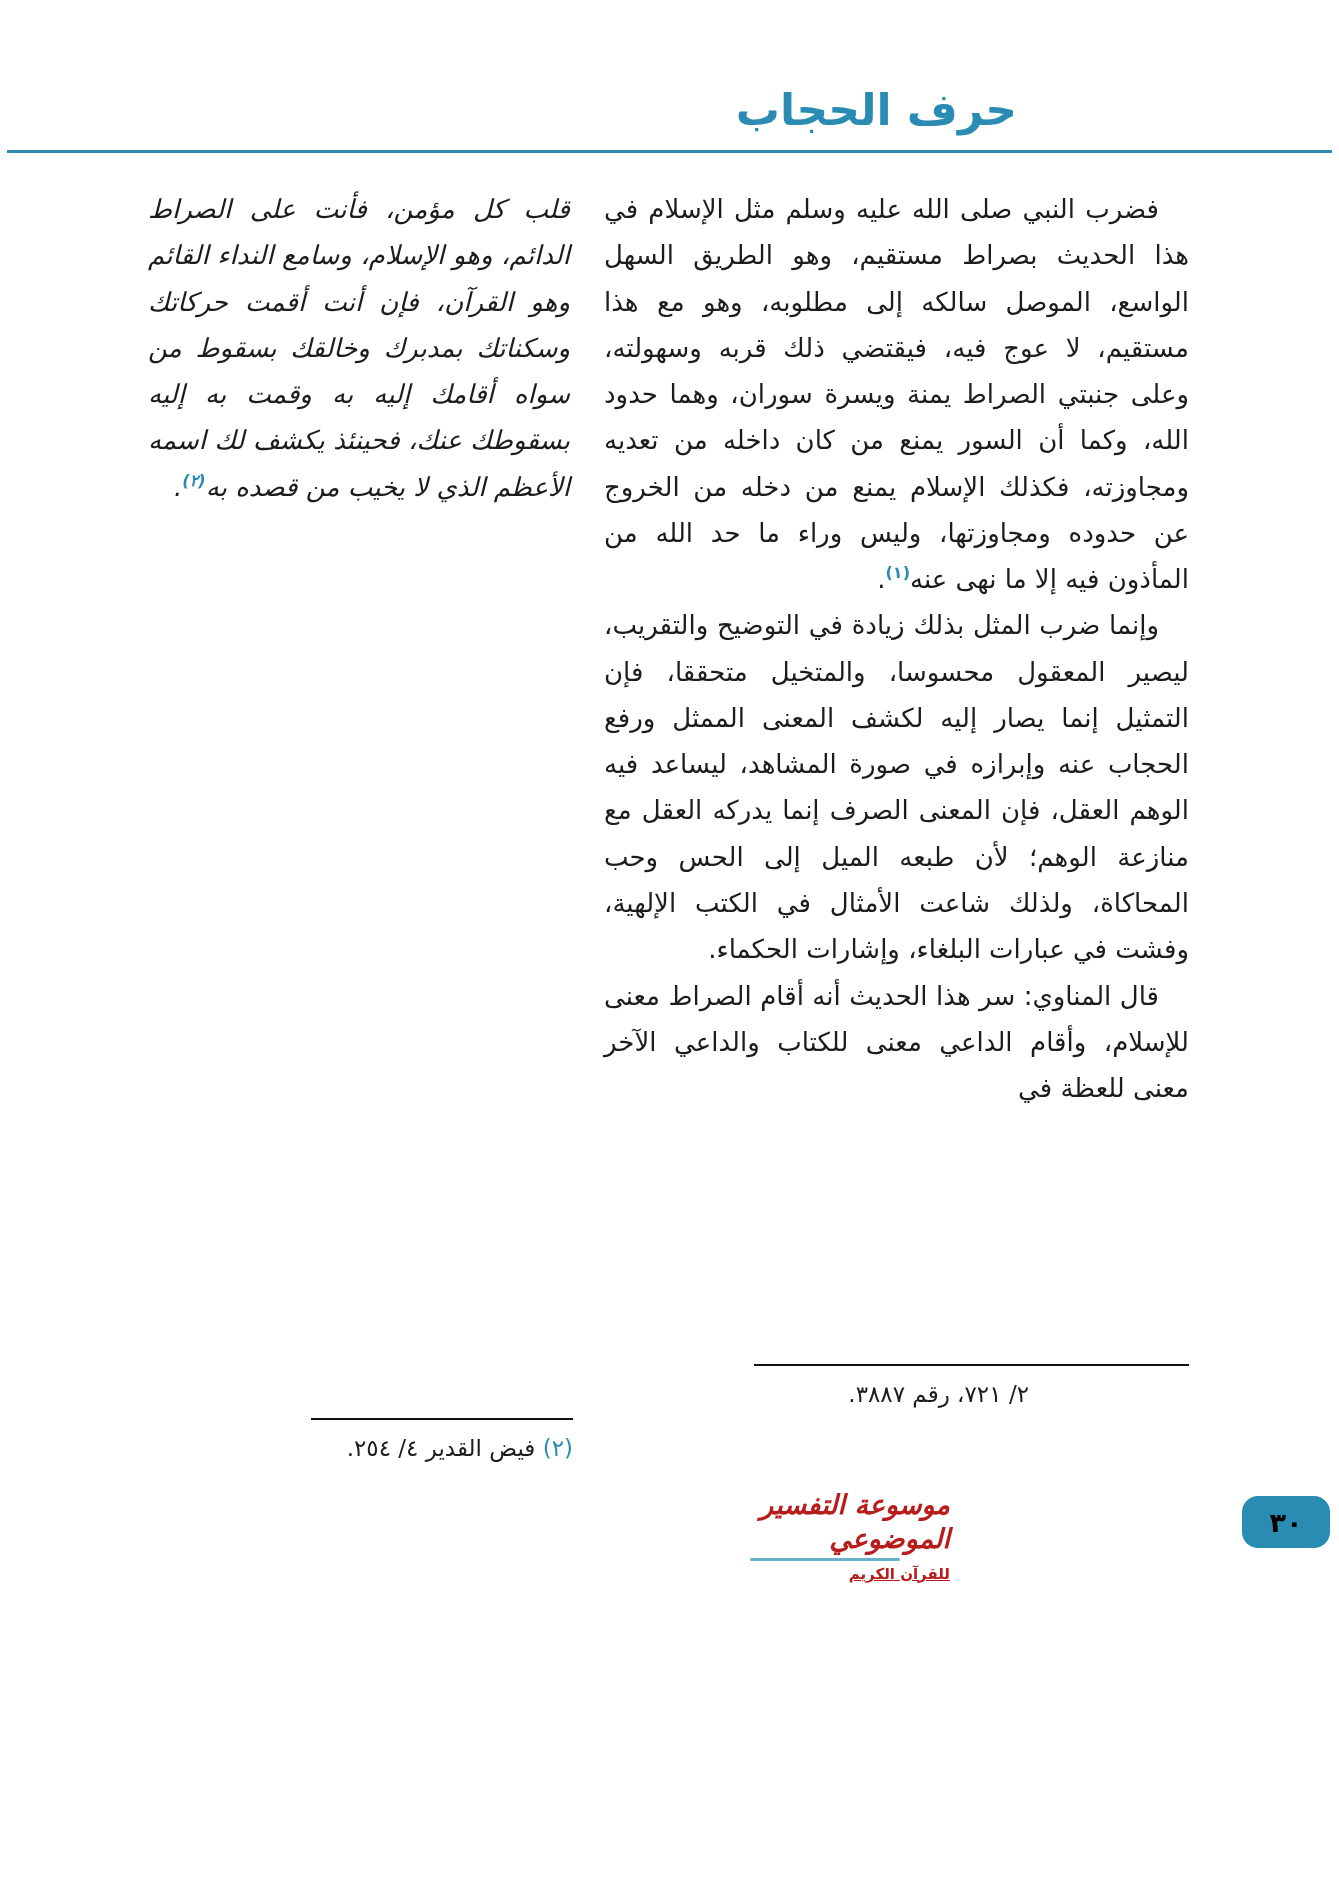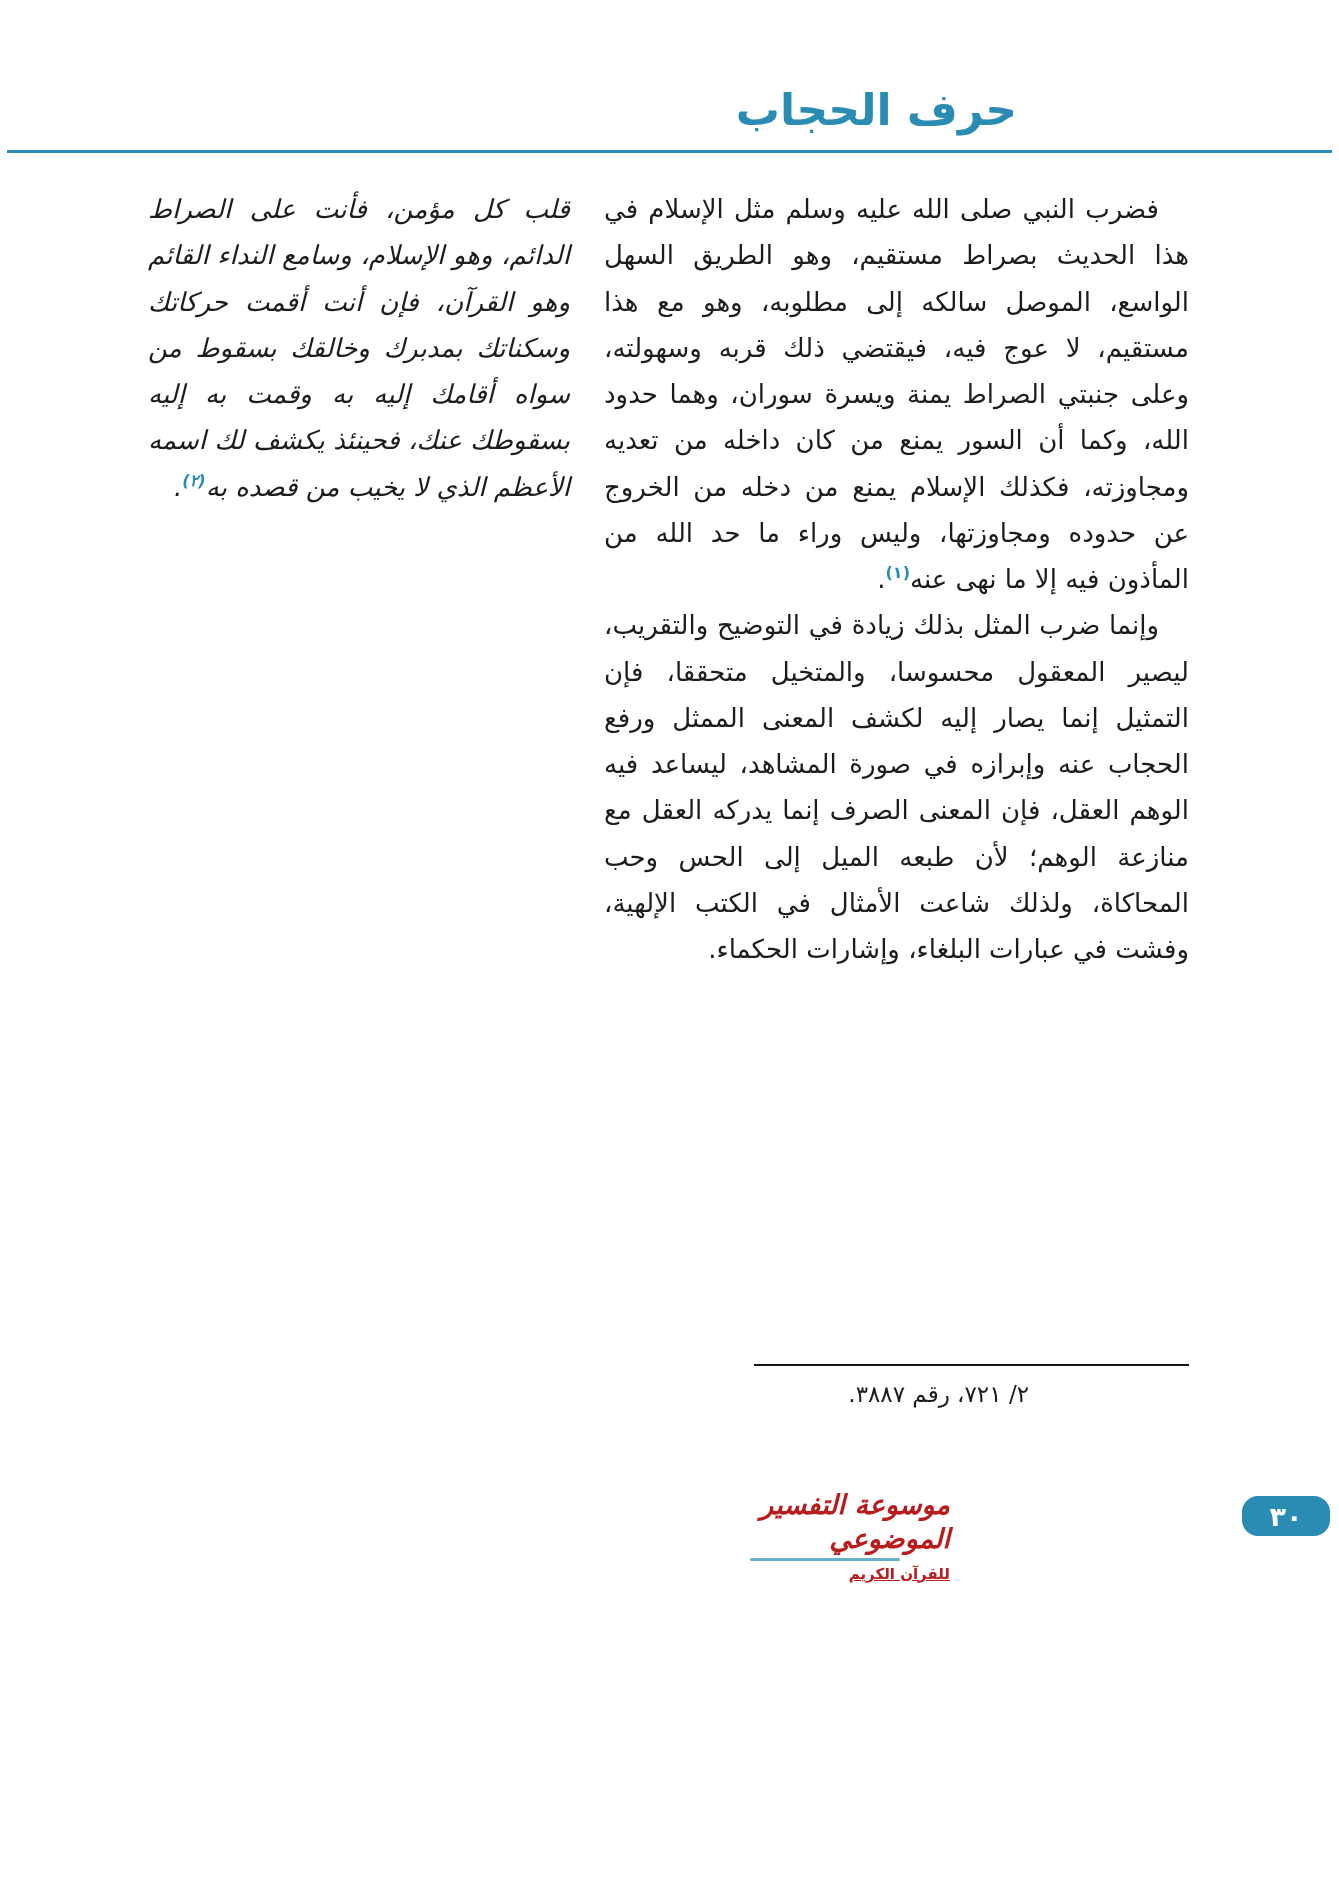--- a/index.html
+++ b/index.html
@@ -118,57 +118,62 @@
     height: 3px;
     border-radius: 2px;
     background: #2a8cb3;
     opacity: 0.7;
   }
   .page-badge {
     position: absolute;
     top: 1496px;
     right: 9px;
     width: 88px;
-    height: 40px;
+    height: 52px;
     background: #2a8cb3;
     border-radius: 16px;
-    color: #ffffff;
+    color: #000000;
     font-size: 27px;
     font-weight: bold;
     display: flex;
     align-items: center;
     justify-content: center;
   }
 </style>
 </head>
 <body>
 
 <div class="page">
 
   <div class="chapter-title">حرف الحجاب</div>
   <div class="header-rule"></div>
 
   <div class="columns">
 
     <div class="col-first">
       <p class="body-p"><span>فضرب النبي صلى الله عليه وسلم مثل الإسلام في هذا الحديث بصراط مستقيم، وهو الطريق السهل الواسع، الموصل سالكه إلى مطلوبه، وهو مع هذا مستقيم، لا عوج فيه، فيقتضي ذلك قربه وسهولته، وعلى جنبتي الصراط يمنة ويسرة سوران، وهما حدود الله، وكما أن السور يمنع من كان داخله من تعديه ومجاوزته، فكذلك الإسلام يمنع من دخله من الخروج عن حدوده ومجاوزتها، وليس وراء ما حد الله من المأذون فيه إلا ما نهى عنه</span><span class="fn-ref">(١)</span><span>.</span></p>
       <p class="body-p"><span>وإنما ضرب المثل بذلك زيادة في التوضيح والتقريب، ليصير المعقول محسوسا، والمتخيل متحققا، فإن التمثيل إنما يصار إليه لكشف المعنى الممثل ورفع الحجاب عنه وإبرازه في صورة المشاهد، ليساعد فيه الوهم العقل، فإن المعنى الصرف إنما يدركه العقل مع منازعة الوهم؛ لأن طبعه الميل إلى الحس وحب المحاكاة، ولذلك شاعت الأمثال في الكتب الإلهية، وفشت في عبارات البلغاء، وإشارات الحكماء.</span></p>
+      <p class="body-p"><span>قال المناوي: سر هذا الحديث أنه أقام الصراط معنى للإسلام، وأقام الداعي معنى للكتاب والداعي الآخر معنى للعظة في</span></p>
     </div>
 
     <div class="col-second">
       <p class="body-p no-indent"><span>قلب كل مؤمن، فأنت على الصراط الدائم، وهو الإسلام، وسامع النداء القائم وهو القرآن، فإن أنت أقمت حركاتك وسكناتك بمدبرك وخالقك بسقوط من سواه أقامك إليه به وقمت به إليه بسقوطك عنك، فحينئذ يكشف لك اسمه الأعظم الذي لا يخيب من قصده به</span><span class="fn-ref">(٢)</span><span>.</span></p>
     </div>
 
   </div>
 
   <div class="footnotes-right">
     <div class="fn-rule fn-rule-right"></div>
     <div class="fn-cont">٢/ ٧٢١، رقم ٣٨٨٧.</div>
   </div>
 
+  <div class="footnotes-left">
+    <div class="fn-rule fn-rule-left"></div>
+    <div><span class="fn-num">(٢)</span>&nbsp;<span>فيض القدير ٤/ ٢٥٤.</span></div>
+  </div>
 
   <div class="logo">
     <div class="logo-line1">موسوعة التفسير الموضوعي</div>
     <div class="logo-flourish"></div>
     <div class="logo-line2">للقرآن الكريم</div>
   </div>
 
   <div class="page-badge">
     <span>٣٠</span>
   </div>

